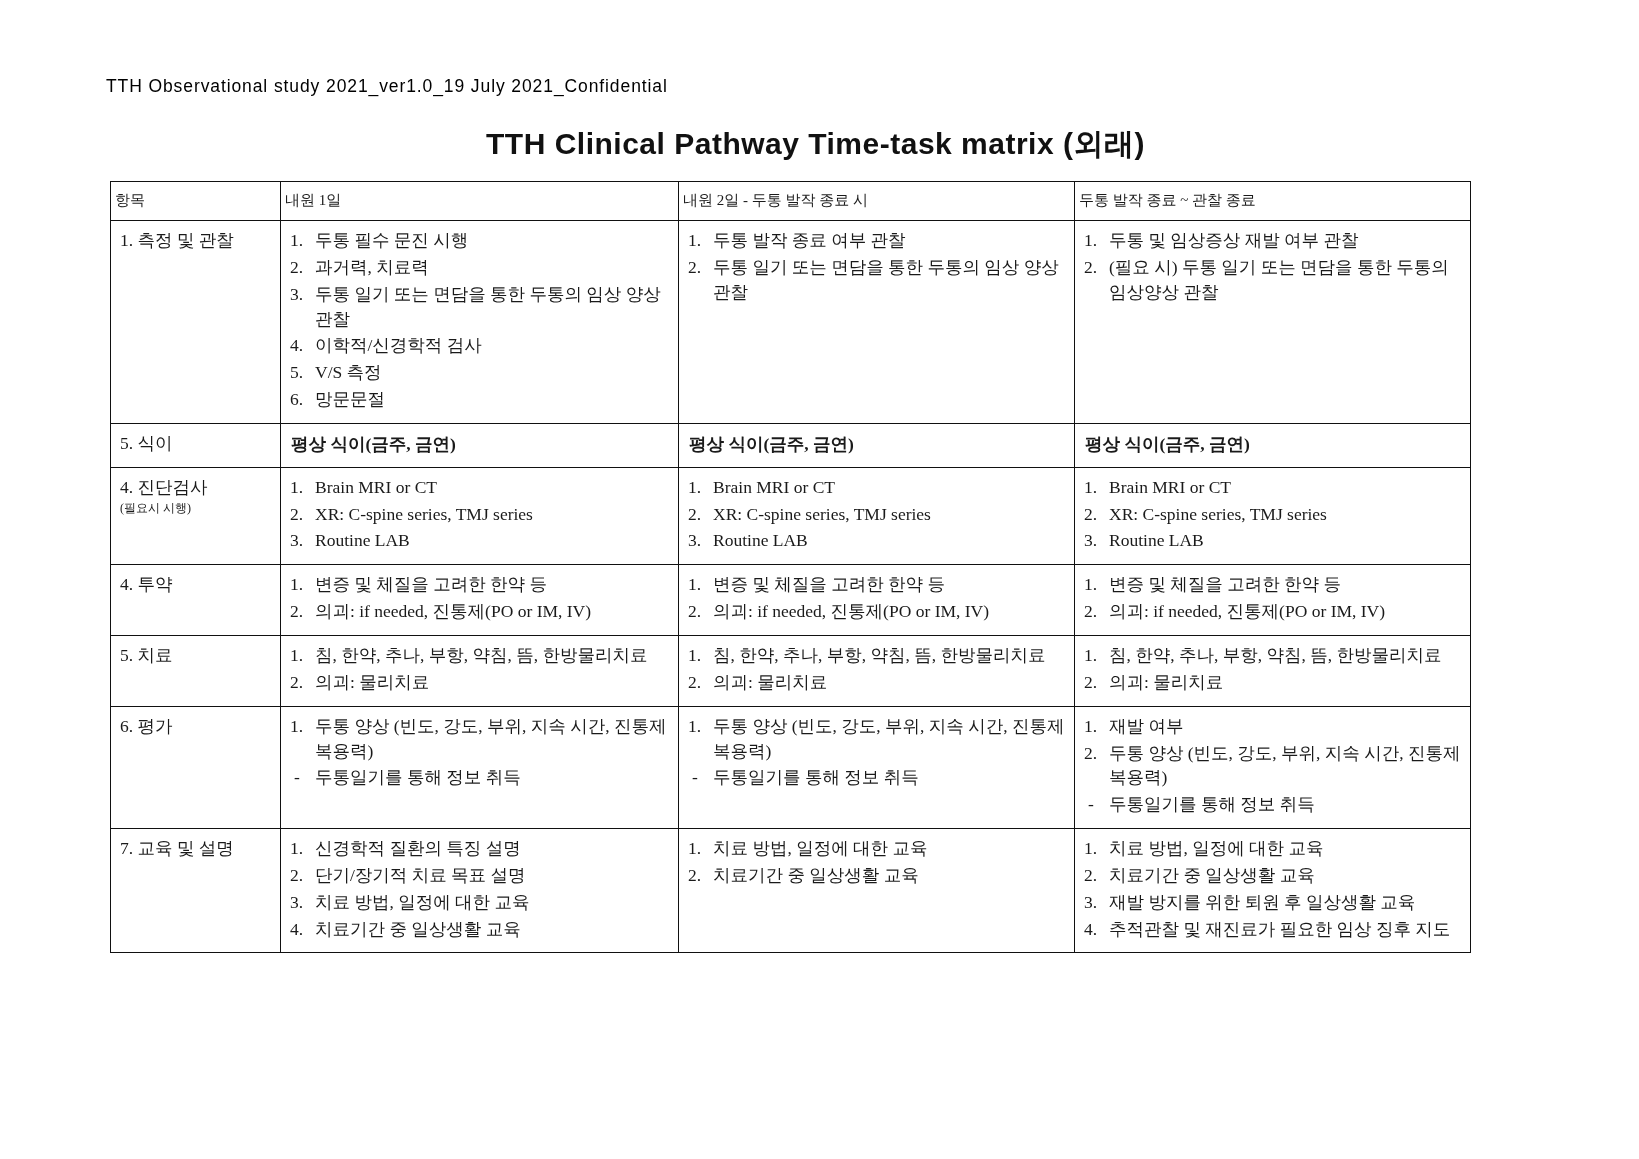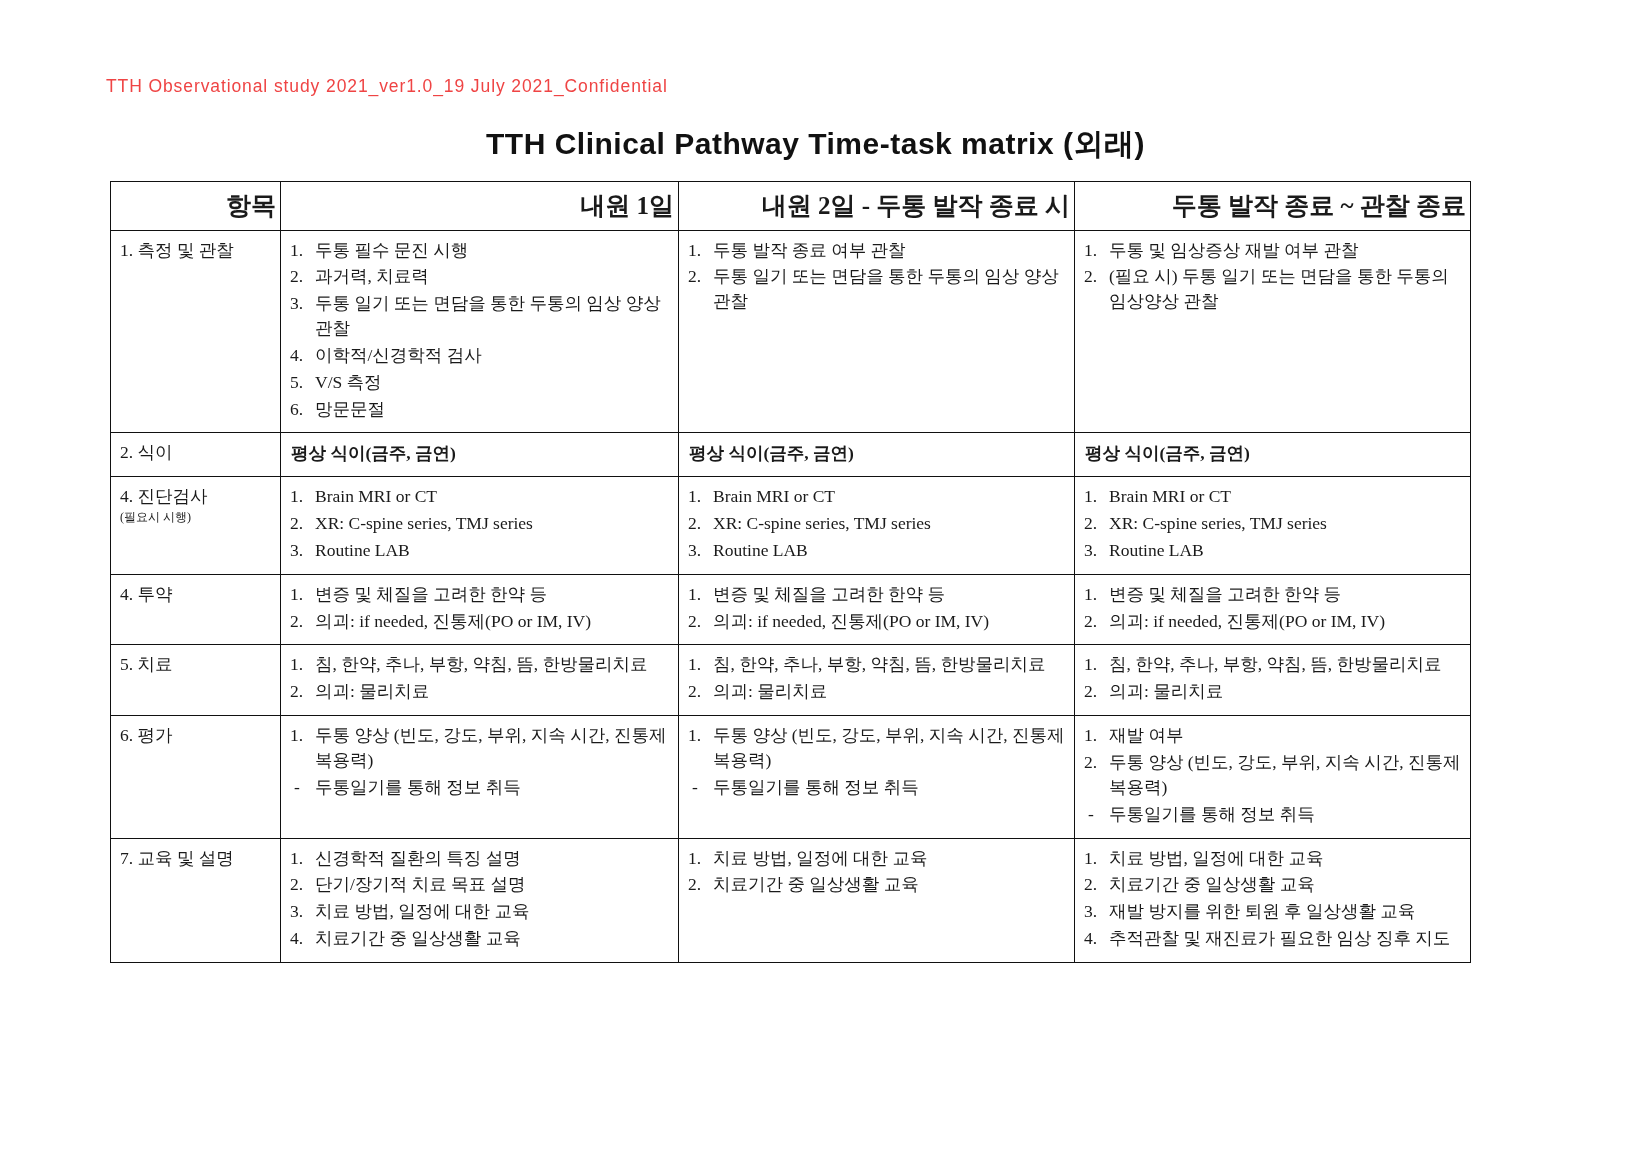--- a/index.html
+++ b/index.html
@@ -21,21 +21,21 @@
     height: 1159px;
     box-sizing: border-box;
   }
   .header-note {
     position: absolute;
     left: 106px;
     top: 76px;
     font-family: "Liberation Sans", sans-serif;
     font-size: 17.5px;
     letter-spacing: 0.9px;
-    color: #ef4444;
+    color: #000000;
     white-space: nowrap;
   }
   .doc-title {
     position: absolute;
     left: 0;
     right: 8px;
     top: 124px;
     text-align: center;
     font-family: "Liberation Sans", sans-serif;
     font-weight: bold;
@@ -52,25 +52,25 @@
     table-layout: fixed;
   }
   table.matrix td, table.matrix th {
     border: 1.2px solid #111;
     vertical-align: top;
     padding: 7px 9px 9px 9px;
     font-size: 17.5px;
     line-height: 1.42;
   }
   table.matrix th {
-    text-align: right;
+    text-align: left;
     vertical-align: middle;
-    font-weight: bold;
+    font-weight: normal;
     padding: 6px 4px;
-    font-size: 25px;
+    font-size: 15px;
     height: 26px;
   }
   col.c0 { width: 170px; }
   col.c1 { width: 398px; }
   col.c2 { width: 396px; }
   col.c3 { width: 396px; }
 
   td.rowlabel {
     vertical-align: middle;
     padding-left: 12px;
@@ -153,21 +153,21 @@
             </ul>
           </td>
           <td>
             <ul class="steps">
               <li><span class="num">1.</span><span>두통 및 임상증상 재발 여부 관찰</span></li>
               <li><span class="num">2.</span><span>(필요 시) 두통 일기 또는 면담을 통한 두통의 임상양상 관찰</span></li>
             </ul>
           </td>
         </tr>
         <tr>
-          <td class="rowlabel"><span>2. 식이</span></td>
+          <td class="rowlabel"><span>5. 식이</span></td>
           <td>
             <p class="plaintext">평상 식이(금주, 금연)</p>
           </td>
           <td>
             <p class="plaintext">평상 식이(금주, 금연)</p>
           </td>
           <td>
             <p class="plaintext">평상 식이(금주, 금연)</p>
           </td>
         </tr>

